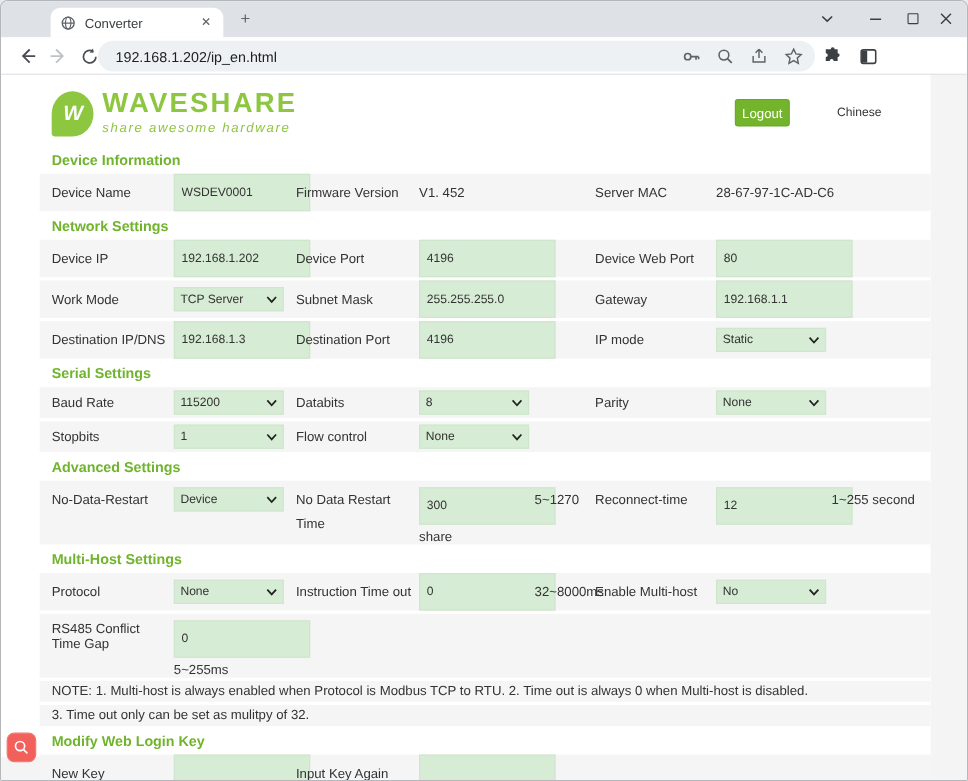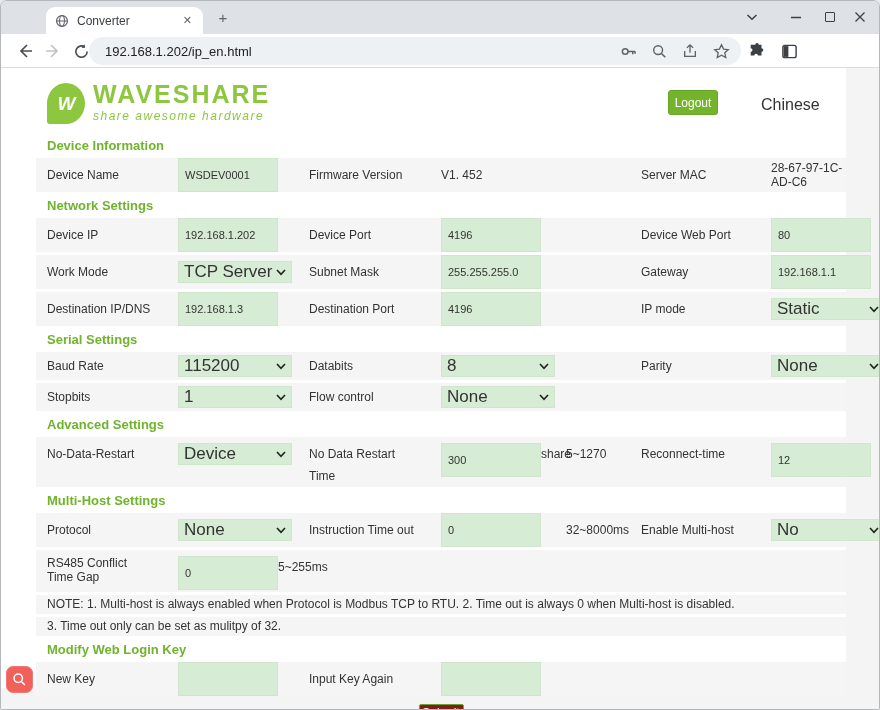--- a/index.html
+++ b/index.html
@@ -39,41 +39,41 @@
   .logo-row { position:relative; height:48px; margin-left:11px; margin-bottom:9px; }
   .leaf { position:absolute; left:0; top:2px; width:38px; height:41px; background:#8dc63f;
           border-radius:55% 55% 55% 8%; display:flex; align-items:center; justify-content:center; }
   .leaf span { color:#fff; font-weight:bold; font-style:italic; font-size:19px; letter-spacing:-1px; }
   .logo-text { position:absolute; left:46px; top:0; }
   .logo-title { font-size:25px; font-weight:bold; color:#8dc63f; letter-spacing:2px; line-height:26px; }
   .logo-tag { font-size:12px; color:#8dc63f; letter-spacing:1.5px; border-top:2px solid #fff;font-style:italic; }
   .logout-btn { position:absolute; left:621px; top:9px; width:50px; height:25px; background:#74b42d;
                 border:1px solid #69a527; border-radius:3px; color:#fff; font-size:12px; cursor:pointer;
                 display:flex; align-items:center; justify-content:center; }
-  .lang-link { position:absolute; left:714px; top:15px; font-size:16px; color:#333; cursor:pointer; }
+  .lang-link { position:absolute; left:714px; top:15px; font-size:11px; color:#333; cursor:pointer; }
 
   .sec-title { font-size:13px; font-weight:bold; color:#6fb42c; margin:6px 0 5px 11px; line-height:15px; }
 
-  .row { display:flex; background:#f5f5f6; min-height:28px; align-items:center; padding-left:11px; margin-bottom:3px;gap:20px; }
+  .row { display:flex; background:#f5f5f6; min-height:28px; align-items:center; padding-left:11px; margin-bottom:3px; }
   .row.tall { min-height:42px; align-items:flex-start; padding-top:6px; }
   .row.note-row { min-height:18px; padding:3px 11px; }
   .cell { flex-shrink:0; }
   .c-l1 { width:111px; } .c-f1 { width:111px; } .c-l2 { width:112px; } .c-f2 { width:105px; }
   .c-h2 { width:55px; }  .c-l3 { width:110px; } .c-f3 { width:105px; } .c-h3 { flex:1; }
   .lbl { font-size:12px; color:#333; line-height:14px; padding-right:6px; }
   .val { font-size:12px; color:#333; }
   .hint { font-size:12px; color:#333; line-height:22px; }
   .note-text { font-size:12px; color:#333; line-height:13px;text-align:right; }
 
-  .tin { width:100px; height:22px; background:#d6ecd4; border:1px solid #cfe5cc; font-size:11px;
+  .tin { width:124px; height:22px; background:#d6ecd4; border:1px solid #cfe5cc; font-size:11px;
          color:#333; padding:16px 6px; font-family:"Liberation Sans", sans-serif; outline:none; }
-  .select { width:114px; height:22px; background:#d6ecd4; border:1px solid #cfe5cc; font-size:17px;
+  .select { width:100px; height:22px; background:#d6ecd4; border:1px solid #cfe5cc; font-size:11px;
             color:#333; display:flex; align-items:center; padding:0 5px; cursor:pointer; }
   .select span { flex:1; }
-  .stack { display:flex; }
+  .stack { display:flex; flex-direction:column; }
   .unit { font-size:12px; color:#333; margin-top:4px; }
 
   .submit-row { width:810px; text-align:center; margin-top:7px; }
   .submit-btn { width:45px; height:18px; background:#7f1d1d; border:1px solid #69a527; border-radius:2px;
                 color:#fff; font-size:12px; cursor:pointer; }
 
   .float-search { position:absolute; left:5px; top:598px; width:27px; height:27px; background:#f2605c;
                   border:1px solid #ee7a76; border-radius:7px; display:flex; align-items:center; justify-content:center; cursor:pointer; }
 </style>
 </head>

